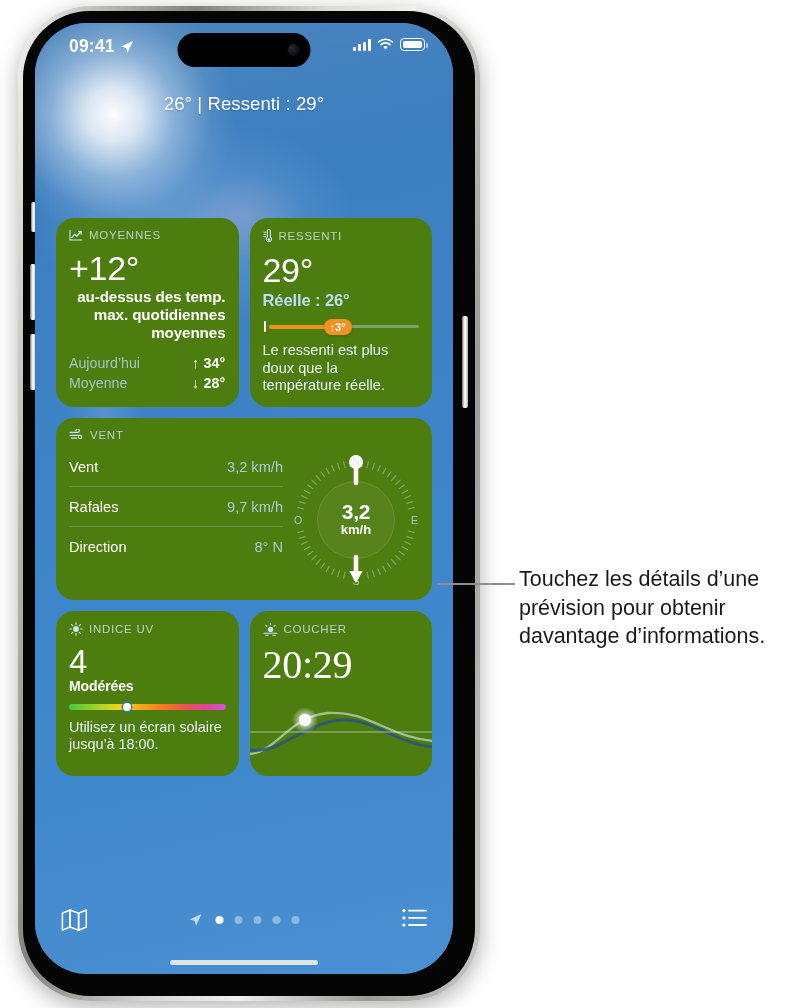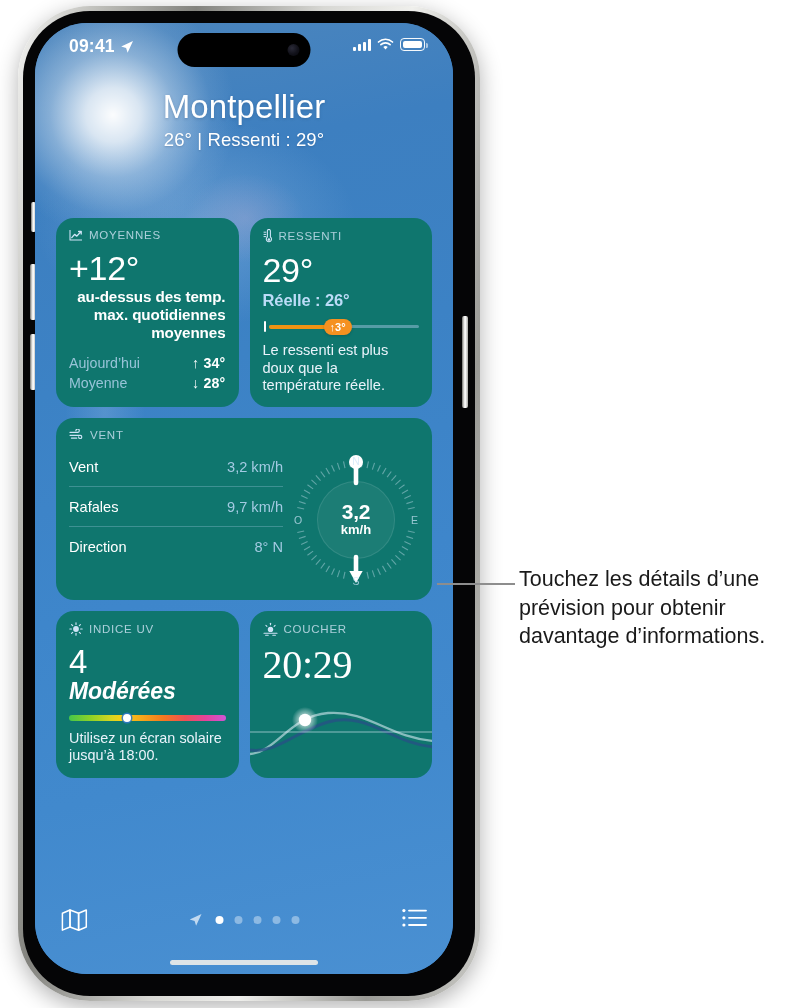--- a/index.html
+++ b/index.html
@@ -93,21 +93,21 @@
           text-shadow: 0 1px 2px rgba(30,60,100,.25); }
 
   
   .cards { position: absolute; left: 21px; top: 184px; width: 376px; z-index: 4; }
   .card {
     background: rgba(46,120,196,.80);
     border-radius: 18px;
     position: relative;
     overflow: hidden;
   }
-  .card-solid { background: #0f766e; }
+  .card-solid { background: #4d7c0f; }
   .card-head {
     display: flex; align-items: center; gap: 6px;
     padding: 11px 13px 0 13px;
     color: rgba(215,232,248,.78);
     font-size: 11.5px; font-weight: 500; letter-spacing: .75px;
   }
   .row2 { display: flex; gap: 11px; margin-top: 11px; }
   .col { flex: 1 1 0; }
 
   .big-val { font-size: 34px; font-weight: 400; color: #fff; letter-spacing: -.3px; }
@@ -157,21 +157,21 @@
   .c-unit { color: #fff; font-size: 13px; font-weight: bold; line-height: 1.25; }
   .c-lab { position: absolute; color: rgba(205,228,248,.72); font-size: 10.5px; font-weight: 500; }
   .c-n { left: 50%; transform: translateX(-50%); top: 6px; }
   .c-s { left: 50%; transform: translateX(-50%); bottom: 4px; }
   .c-e { right: 1px; top: 50%; transform: translateY(-50%); }
   .c-o { left: 1px; top: 50%; transform: translateY(-50%); }
 
   
   .uv-body { padding: 9px 13px 13px 13px; }
   .uv-num { font-size: 33px; font-weight: 400; color: #fff; line-height: 1.05; }
-  .uv-word { font-size: 23px; font-weight: bold; color: #fff; margin-top: -1px; letter-spacing: -.1px; font-style: italic;}
+  .uv-word { font-size: 14px; font-weight: bold; color: #fff; margin-top: -1px; letter-spacing: -.1px;}
   .uv-bar { position: relative; height: 6px; border-radius: 3px; margin: 10px 0 9px 0;
     background: linear-gradient(90deg,#46c74a 0%,#8fd227 14%,#d7d521 27%,#f6cf16 33%,#f6a81a 46%,#f4791f 60%,#ef4f55 74%,#e5439b 87%,#cf55d6 100%); }
   .uv-dot { position: absolute; left: 37%; top: 50%; transform: translate(-50%,-50%);
     width: 8px; height: 8px; border-radius: 50%; background: #fff; box-shadow: 0 0 0 1.5px rgba(47,121,196,.9); }
   .uv-note { font-size: 14.4px; color: #eaf3fb; line-height: 1.2; }
 
   .sun-body { padding: 5px 13px 12px 13px; position: relative; height: 100%; }
   .sun-time { font-size: 40px; font-weight: 400; color: #fff; letter-spacing: -.3px; font-family: Liberation Serif, serif; }
   .sun-arc { position: relative; height: 72px; margin: 4px -13px 0 -13px; }
   .sun-sub { font-size: 14.6px; color: #eaf3fb; position: absolute; left: 13px; bottom: 12px; }
@@ -235,21 +235,20 @@
             <path d="M3.9 6.6 a6.8 6.8 0 0 1 9.2 0" stroke="#fff" stroke-width="1.7" fill="none" stroke-linecap="round"></path>
             <path d="M1.5 4 a10.3 10.3 0 0 1 14 0" stroke="#fff" stroke-width="1.7" fill="none" stroke-linecap="round"></path>
           </svg>
           <span class="batt">
               <i></i>
             </span>
         </div>
       </div>
 
       <div class="wx-header">
-        <div class="city">Montpellier</div>
         <div class="city-sub">26° | Ressenti : 29°</div>
       </div>
 
       <div class="cards">
 
 
         <div class="row2">
 
           <div class="col card card-solid">
             <div class="card-head">

